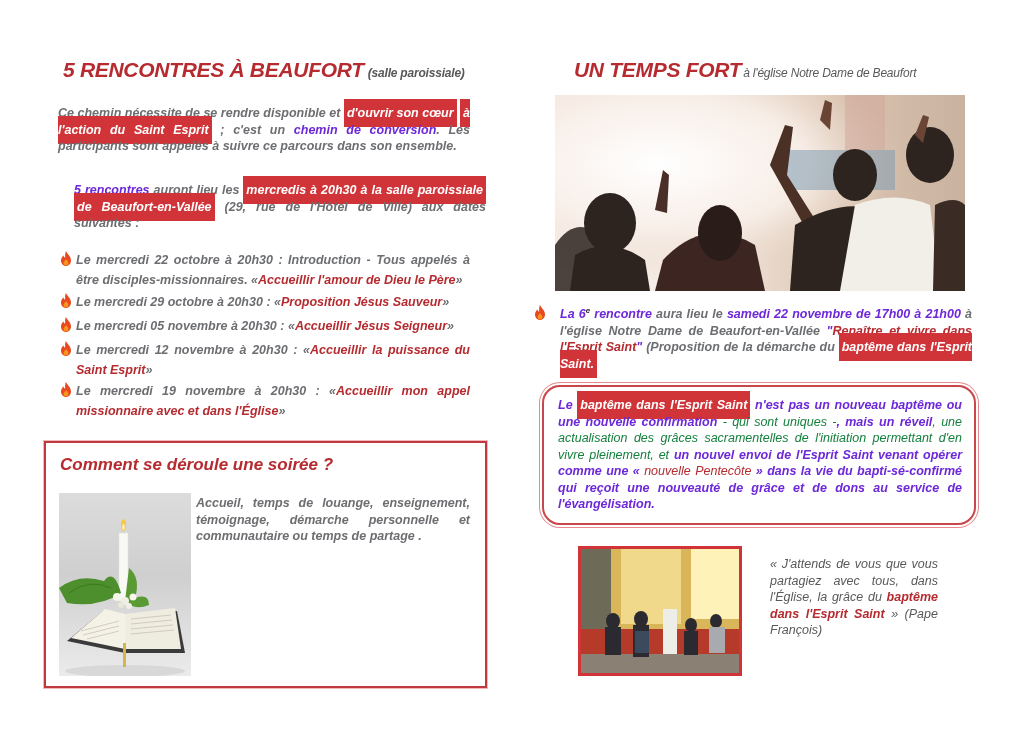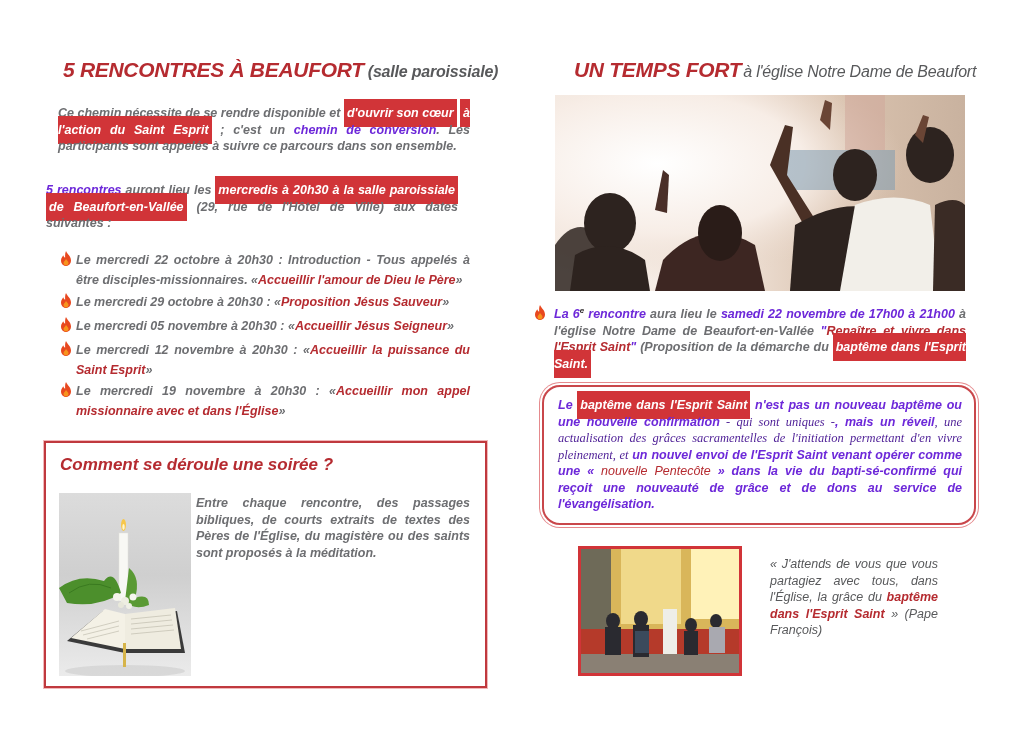--- a/index.html
+++ b/index.html
@@ -2,61 +2,61 @@
 <html><head>
   <meta charset="utf-8">
   <style>
     * { box-sizing: border-box; margin: 0; padding: 0; }
     html, body { width: 1024px; height: 736px; background: #ffffff; overflow: hidden; }
     body { position: relative; font-family: "Liberation Sans", "DejaVu Sans", sans-serif; color: #58595b; }
 
     .abs { position: absolute; }
 
     .title-main { font-weight: bold; font-style: italic; color: #b52b30; font-size: 21px; letter-spacing: -0.3px; white-space: nowrap; }
-    .title-sub { font-weight: bold; font-style: italic; color: #58595b; font-size: 16px; letter-spacing: -0.2px; margin-left: 4px; }
+    .title-sub { font-weight: bold; font-style: italic; color: #58595b; font-size: 12px; letter-spacing: -0.2px; margin-left: 4px; }
     .title-sub.normal { font-weight: normal; }
 
     .para { font-style: italic; font-weight: bold; font-size: 12.5px; line-height: 16.5px; text-align: justify; color: #6d6e71; }
     .para b, .dark { color: #6d28d9; font-style: italic; }
     .hl { background: #d13438; color: #ffffff; padding: 7px 3px; font-style: italic; }
     .red { color: #b52b30; }
 
     .list-item { position: absolute; left: 58px; width: 412px; padding-left: 18px; font-style: italic; font-weight: bold; font-size: 12.5px; line-height: 20px; color: #6d6e71; text-align: justify; }
     .flame { position: absolute; left: 2px; top: 1px; width: 12px; height: 15px; }
 
     .box-left { position: absolute; left: 44px; top: 441px; width: 443px; height: 247px; border: 2px solid #c0393e; box-shadow: 0 0 0 1px #f2b8ba; }
     .box-title { position: absolute; left: 14px; top: 12px; font-size: 17px; font-weight: bold; font-style: italic; color: #b52b30; }
     .candle-img { position: absolute; left: 13px; top: 50px; width: 132px; height: 183px; background: linear-gradient(180deg, #dcdcdc 0%, #cfcfcf 45%, #ebebeb 100%); overflow: hidden; }
     .box-text { position: absolute; left: 150px; top: 52px; width: 274px; font-size: 12.5px; line-height: 16.5px; font-style: italic; font-weight: bold; color: #6d6e71; text-align: justify; }
     .box-text p + p { margin-top: 16px; }
 
     .photo-top { position: absolute; left: 555px; top: 95px; width: 410px; height: 196px; overflow: hidden; background: linear-gradient(90deg, #fbf6f2 0%, #f3e7de 40%, #d9c2ae 70%, #c9b29f 100%); }
 
     .box-right { position: absolute; left: 542px; top: 385px; width: 434px; height: 140px; border: 2px solid #c9474b; border-radius: 18px; box-shadow: 0 0 0 2px #fff, 0 0 0 3px #e58a8d; padding: 10px 12px 0 14px; }
     .box-right .para { color: #231f20; font-size: 12.5px; line-height: 16.5px; }
-    .lite { color: #4c1d95; font-weight: normal; font-family: Liberation Serif, serif; }
+    .lite { color: #15803d; font-weight: normal; }
 
     .church-img { position: absolute; left: 578px; top: 546px; width: 164px; height: 130px; border: 3px solid #d13438; overflow: hidden; background: linear-gradient(180deg, #c89a3a 0%, #e8c66a 35%, #a44b2e 70%, #7d6a5b 100%); }
 
     .quote { position: absolute; left: 770px; top: 556px; width: 168px; font-style: italic; font-size: 12.5px; line-height: 16.5px; color: #58595b; text-align: justify; }
     .quote b { color: #b52b30; }
   </style>
 </head>
 <body>
 
 <div class="abs" style="left:63px; top:58px;">
   <span class="title-main">5 RENCONTRES À BEAUFORT</span><span class="title-sub">(salle paroissiale)</span>
 </div>
 
 <div class="abs para" style="left:58px; top:105px; width:412px;">
   <span>Ce chemin nécessite de se rendre disponible et </span><span class="hl">d'ouvrir son cœur</span>
   <span class="hl">à l'action du Saint Esprit</span><span> ; c'est un </span><b>chemin de conversion</b><span>. Les participants sont appelés à suivre ce parcours dans son ensemble.</span>
 </div>
 
-<div class="abs para" style="left:46px; top:182px; width:412px;">
+<div class="abs para" style="left:74px; top:182px; width:412px;">
   <b>5 rencontres</b><span> auront lieu les </span><span class="hl">mercredis à 20h30 à la salle paroissiale</span>
   <span class="hl">de Beaufort-en-Vallée</span><span>  (29, rue de l'Hôtel de Ville) aux dates suivantes :</span>
 </div>
 
 <div class="list-item" style="top:250px;">
   <svg class="flame" viewBox="0 0 12 15">
       <path d="M6 0 C7 3 11 5 11 9.5 C11 12.5 8.8 15 6 15 C3.2 15 1 12.5 1 9.5 C1 7 2.6 5.6 3.3 4.3 C3.6 6 4.6 6.6 5.2 6.6 C5 4.5 5 2 6 0 Z" fill="#e8481f"></path>
       <path d="M6 8 C7 9.5 8.5 10.5 8.5 12 C8.5 13.5 7.3 14.5 6 14.5 C4.7 14.5 3.5 13.5 3.5 12 C3.5 10.6 5 10 6 8 Z" fill="#f7941d"></path>
     </svg>
   <span>Le mercredi </span><b>22 octobre</b><span> à 20h30 :  Introduction - Tous appelés à être disciples-missionnaires. «</span><span class="red">Accueillir l'amour de Dieu le Père</span><span>»</span>
@@ -120,21 +120,21 @@
           <line x1="28" y1="146" x2="60" y2="138"></line>
         <line x1="72" y1="126" x2="112" y2="122"></line>
           <line x1="72" y1="131" x2="113" y2="127"></line>
           <line x1="72" y1="136" x2="114" y2="132"></line>
           <line x1="72" y1="141" x2="115" y2="137"></line>
       </g>
       <rect x="64" y="150" width="3" height="24" fill="#d6b44a"></rect>
     </svg>
   </div>
   <div class="box-text">
-    <p>Entre chaque rencontre, des passages bibliques, de courts extraits de textes des Pères de l'Église, du magistère ou des saints sont proposés à la méditation.</p>
+    <p>Accueil, temps de louange, enseignement, témoignage, démarche personnelle et communautaire ou temps de partage .</p>
   </div>
 </div>
 
 <div class="abs" style="left:574px; top:58px;">
   <span class="title-main">UN TEMPS FORT</span><span class="title-sub normal" style="margin-left:2px;">à l'église Notre Dame de Beaufort</span>
 </div>
 
 <div class="photo-top">
   <svg width="410" height="196" viewBox="0 0 410 196">
     <defs>
@@ -164,21 +164,21 @@
     <path d="M265 25 L270 5 L277 8 L275 35 Z" fill="#6a4535"></path>
     <path d="M360 40 L368 20 L374 22 L368 48 Z" fill="#6a4535"></path>
   </svg>
 </div>
 
 <div class="abs" style="left:536px; top:303px; width:430px;">
   <svg class="flame" style="position:absolute; left:-2px; top:2px; width:12px; height:15px;" viewBox="0 0 12 15">
       <path d="M6 0 C7 3 11 5 11 9.5 C11 12.5 8.8 15 6 15 C3.2 15 1 12.5 1 9.5 C1 7 2.6 5.6 3.3 4.3 C3.6 6 4.6 6.6 5.2 6.6 C5 4.5 5 2 6 0 Z" fill="#e8481f"></path>
       <path d="M6 8 C7 9.5 8.5 10.5 8.5 12 C8.5 13.5 7.3 14.5 6 14.5 C4.7 14.5 3.5 13.5 3.5 12 C3.5 10.6 5 10 6 8 Z" fill="#f7941d"></path>
     </svg>
-  <div class="para" style="margin-left:18px; width:412px;">
+  <div class="para" style="margin-left:24px; width:412px;">
     <b>La 6</b><sup style="font-size:8px; color:#231f20;">e</sup><b> rencontre</b><span> aura lieu le </span><b>samedi 22 novembre de 17h00 à 21h00</b><span> à l'église Notre Dame de Beaufort-en-Vallée </span><b>"</b><span class="red">Renaître et vivre dans l'Esprit Saint</span><b>"</b><span> (Proposition de la démarche du </span><span class="hl">baptême dans l'Esprit Saint.</span>
   </div>
 </div>
 
 <div class="box-right">
   <div class="para">
     <span class="dark">Le </span><span class="hl">baptême dans l'Esprit Saint</span><span class="dark"> n'est pas un nouveau baptême ou une nouvelle confirmation</span><span class="lite" style="font-style:italic;"> - qui sont uniques -</span><span class="dark">, mais un réveil</span><span class="lite" style="font-style:italic;">, une actualisation des grâces sacramentelles de l'initiation permettant d'en vivre pleinement, et </span><span class="dark">un nouvel envoi de l'Esprit Saint venant opérer comme une « </span><span class="red" style="font-weight:normal;">nouvelle Pentecôte</span><span class="dark"> » dans la vie du bapti-sé-confirmé qui reçoit une nouveauté de grâce et de dons au service de l'évangélisation.</span>
   </div>
 </div>
 

